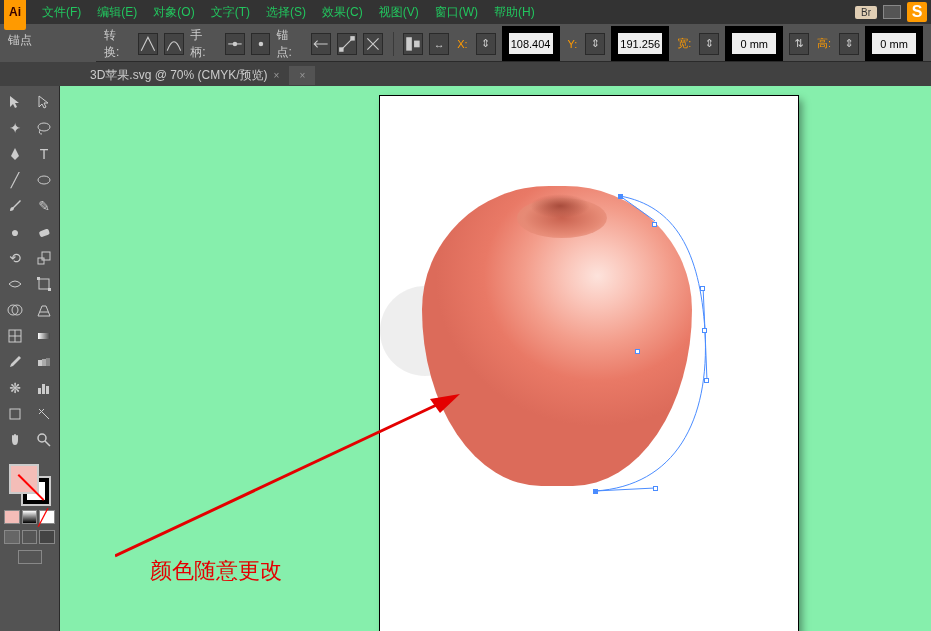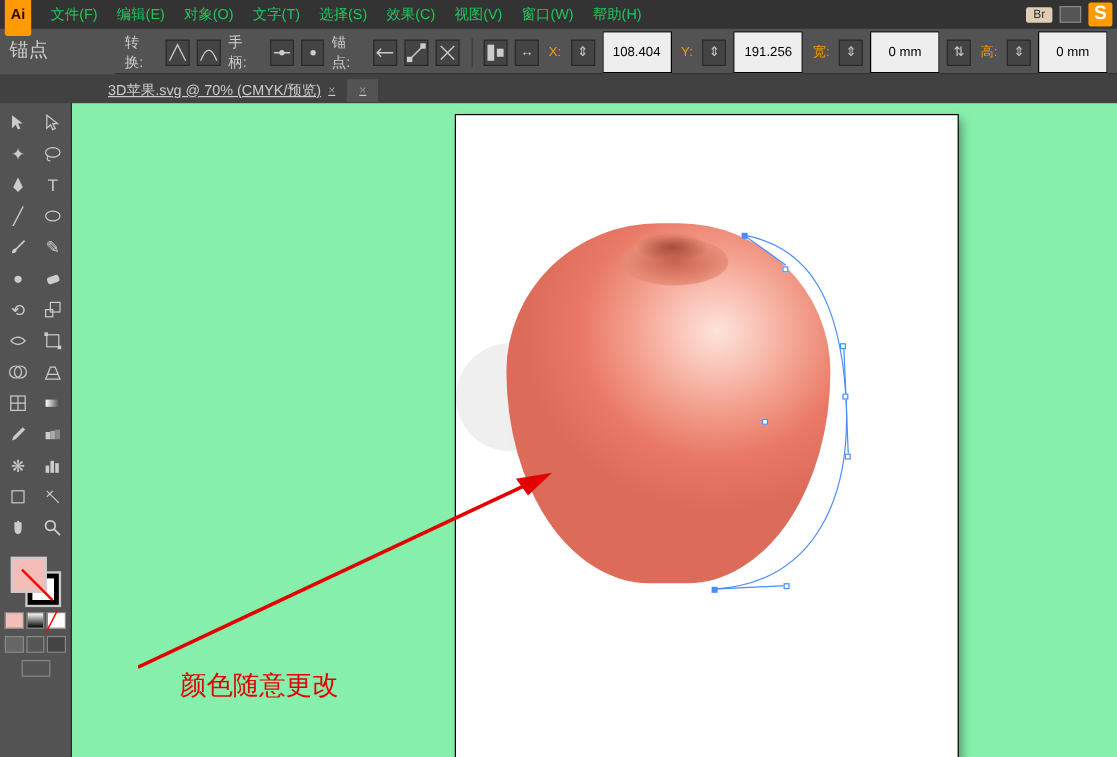--- a/index.html
+++ b/index.html
@@ -11,28 +11,28 @@
 .menu-item { color: #22c55e; font-size: 12px; padding: 0 8px; cursor: pointer; }
 .menu-right { margin-left: auto; display: flex; gap: 6px; align-items: center; }
 .br-badge { background: #e0ceb4; color: #333; font-size: 10px; padding: 1px 6px; border-radius: 2px; }
 .layout-icon { width: 18px; height: 14px; border: 1px solid #888; background: #555; }
 .s-logo { width: 20px; height: 20px; background: #FF9A00; color: #fff; font-weight: bold; display: flex; align-items: center; justify-content: center; border-radius: 2px; }
 
 
 .controlbar { height: 36px; background: #535353; display: flex; align-items: center; padding: 0 8px; gap: 6px; border-bottom: 1px solid #2a2a2a; }
 .cb-label { color: #ccc; font-size: 12px; margin-right: 4px; }
 .cb-btn { width: 22px; height: 22px; background: #444; border: 1px solid #2a2a2a; display: flex; align-items: center; justify-content: center; color: #ccc; font-size: 11px; }
-.cb-input { width: 58px; height: 35px; background: #eee; border: 1px solid #000000; font-size: 11px; text-align: center; color: #000; }
+.cb-input { width: 58px; height: 35px; background: #eee; border: 7px solid #000000; font-size: 11px; text-align: center; color: #000; }
 .cb-sep { width: 1px; height: 24px; background: #3a3a3a; margin: 0 4px; }
 .xy-label { color: #FF9A00; font-size: 11px; margin: 0 2px; }
 .wh-label { color: #FF9A00; font-size: 11px; margin: 0 2px; }
 
 
 .tabbar { height: 26px; background: #414141; display: flex; align-items: center; padding-left: 80px; }
-.tab { color: #ccc; font-size: 12px; padding: 4px 10px; display: flex; align-items: center; gap: 6px; cursor: pointer; text-decoration: underline; }
+.tab { color: #ccc; font-size: 12px; padding: 4px 10px; display: flex; align-items: center; gap: 6px; cursor: pointer; }
 .tab.active { background: #535353; }
 .tab-close { font-size: 10px; color: #999; }
 
 
 .main { position: absolute; top: 86px; left: 0; right: 0; bottom: 0; display: flex; }
 .toolbox { width: 60px; background: #535353; border-right: 1px solid #2a2a2a; padding: 4px 2px; }
 .tool-row { display: flex; justify-content: space-between; margin-bottom: 2px; }
 .tool { width: 26px; height: 24px; background: #535353; display: flex; align-items: center; justify-content: center; color: #ccc; font-size: 14px; cursor: pointer; }
 .tool svg { width: 16px; height: 16px; }
 
@@ -62,21 +62,21 @@
 
 .watermark { position: absolute; left: 0px; top: 180px; width: 260px; height: 110px; display: flex; align-items: center; opacity: 0.35; }
 .wm-circle { width: 90px; height: 90px; border-radius: 50%; background: #d0d0d0; }
 .wm-text { color: #ccc; font-size: 44px; font-weight: bold; margin-left: -20px; text-shadow: 1px 1px 0 #aaa; }
 .wm-sub { position: absolute; bottom: 4px; left: 110px; color: #bbb; font-size: 13px; }
 
 
 .arrow { position: absolute; left: 55px; top: 305px; width: 350px; height: 170px; pointer-events: none; z-index: 10; }
 .annotation { position: absolute; left: 90px; top: 470px; color: #E40000; font-size: 22px; font-weight: 500; z-index: 10; }
 
-.context-label { position: absolute; left: 8px; top: 32px; color: #ccc; font-size: 16px; }
+.context-label { position: absolute; left: 8px; top: 32px; color: #ccc; font-size: 12px; }
 </style>
 </head>
 <body>
 
 <div class="menubar">
   <div class="ai-logo">Ai</div>
   <div class="menu-item">文件(F)</div>
   <div class="menu-item">编辑(E)</div>
   <div class="menu-item">对象(O)</div>
   <div class="menu-item">文字(T)</div>

